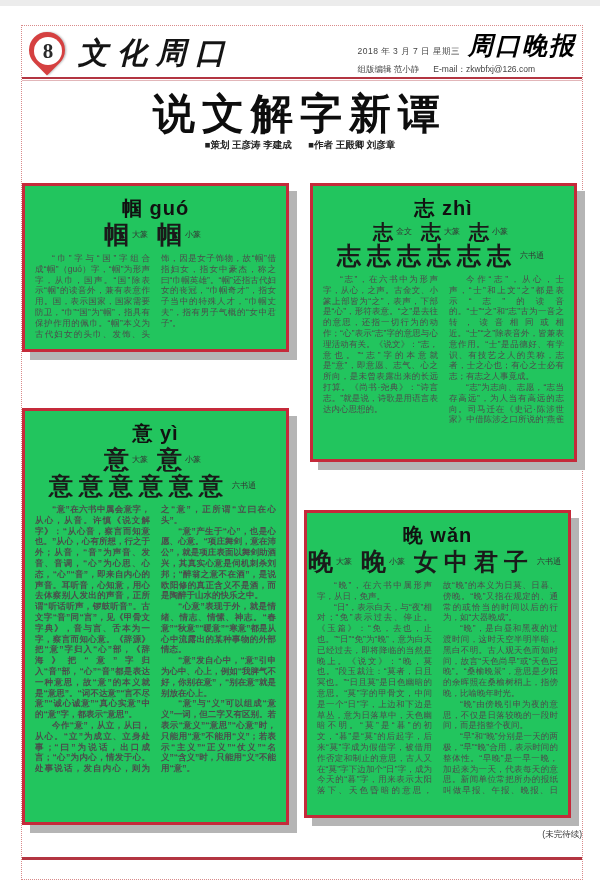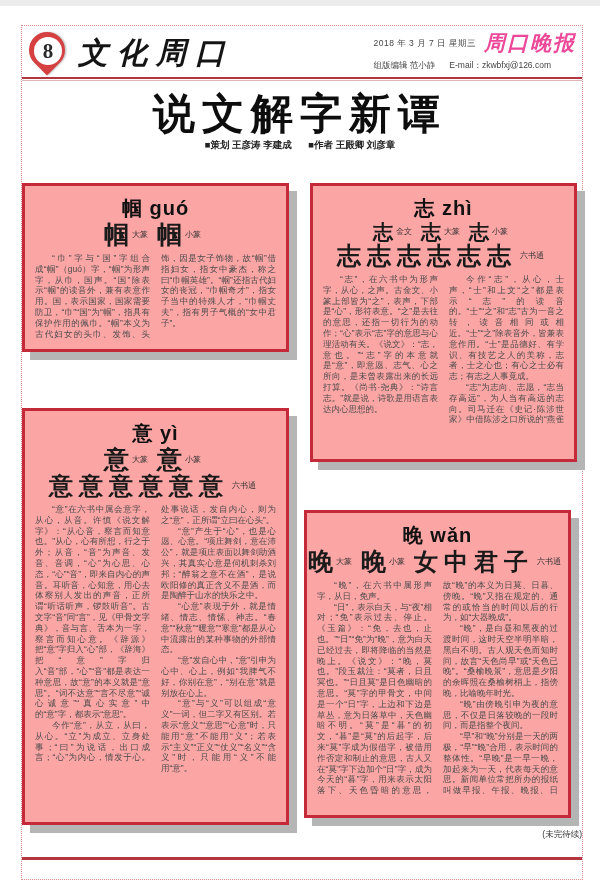--- a/index.html
+++ b/index.html
@@ -22,40 +22,40 @@
   .pin-inner{
     position:absolute;left:6px;top:6px;width:28px;height:28px;background:#fff;border-radius:50%;
     display:flex;align-items:center;justify-content:center;
   }
   .pin-num{font-family:"Liberation Serif","DejaVu Serif",serif;font-size:21px;font-weight:bold;color:#2a2a2a;}
   .section-name{
     position:absolute;left:78px;top:33px;font-size:30px;font-weight:bold;font-style:italic;
     font-family:"Liberation Serif","DejaVu Serif",serif;letter-spacing:9px;color:#141414;
   }
   .header-right{position:absolute;right:24px;top:33px;text-align:right;}
-  .hr-top{display:flex;align-items:center;justify-content:flex-end;gap:8px;}
+  .hr-top{display:flex;align-items:flex-end;justify-content:flex-end;gap:8px;}
   .date-line{font-size:8.5px;color:#444;letter-spacing:.5px;}
   .masthead{
     font-family:"Liberation Serif","DejaVu Serif",serif;font-style:italic;font-weight:bold;
-    font-size:21px;color:#ec4899;letter-spacing:2px;line-height:1;
+    font-size:25px;color:#000000;letter-spacing:2px;line-height:1;
   }
   .hr-bottom{margin-top:6px;font-size:8.5px;color:#444;display:flex;gap:14px;}
   .rule{position:absolute;left:22px;top:77px;width:560px;height:2px;background:#b33541;}
   .rule:after{content:"";position:absolute;left:0;top:3px;width:100%;height:1px;background:#e2b6b9;}
   
   .headline{
     position:absolute;left:0;top:86px;width:600px;text-align:center;
     font-family:"Liberation Serif","DejaVu Serif",serif;font-weight:900;
     font-size:42px;letter-spacing:7px;color:#0d0d0d;
   }
   .byline{position:absolute;left:0;top:139px;width:600px;text-align:center;font-size:9.5px;font-weight:bold;color:#222;}
   .byline span{margin:0 7px;}
   
   .box{
-    position:absolute;background:#fca5a5;border:3px solid #c52a3a;
+    position:absolute;background:#22c55e;border:3px solid #c52a3a;
     box-shadow:8px 8px 0 0 #b5b5b5;box-sizing:border-box;
   }
   .b1{left:22px;top:183px;width:267px;height:169px;}
   .b2{left:310px;top:183px;width:267px;height:279px;}
   .b3{left:22px;top:408px;width:267px;height:417px;}
   .b4{left:304px;top:510px;width:267px;height:308px;}
   .box h2{
     margin:10px 0 0;text-align:center;font-size:20px;line-height:24px;color:#111;
     font-weight:bold;letter-spacing:1px;
   }
@@ -68,21 +68,21 @@
   }
   .sg.sm{font-size:20px;}
   .sg.multi{letter-spacing:6px;font-size:24px;}
   .sl{font-size:8px;color:#333;margin-right:6px;}
   .box .body{
     margin:6px 10px 0;column-count:2;column-gap:11px;
     font-size:8.5px;line-height:10.8px;text-align:justify;color:#4c4c4c;overflow:hidden;
   }
   .b1 .body{height:89px;}
   .b2 .body{height:161px;}
-  .b3 .body{height:303px;}
+  .b3 .body{height:303px;font-weight:bold;}
   .b4 .body{height:222px;}
   .box .body p{margin:0;text-indent:2em;}
   
   .tbc{position:absolute;right:18px;top:829px;font-size:8.5px;color:#333;}
   .bottom-rule{position:absolute;left:22px;top:857px;width:560px;height:3px;background:#b33541;}
 </style>
 </head>
 <body>
 
 <div>

